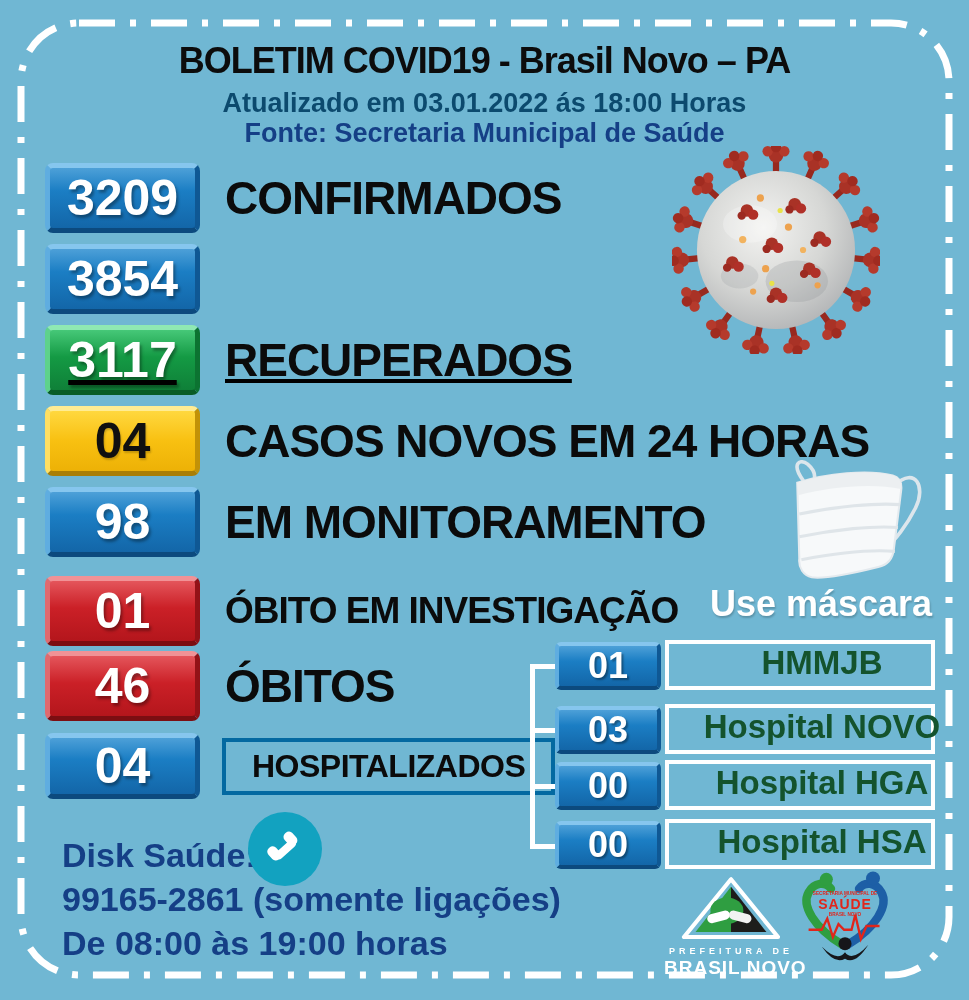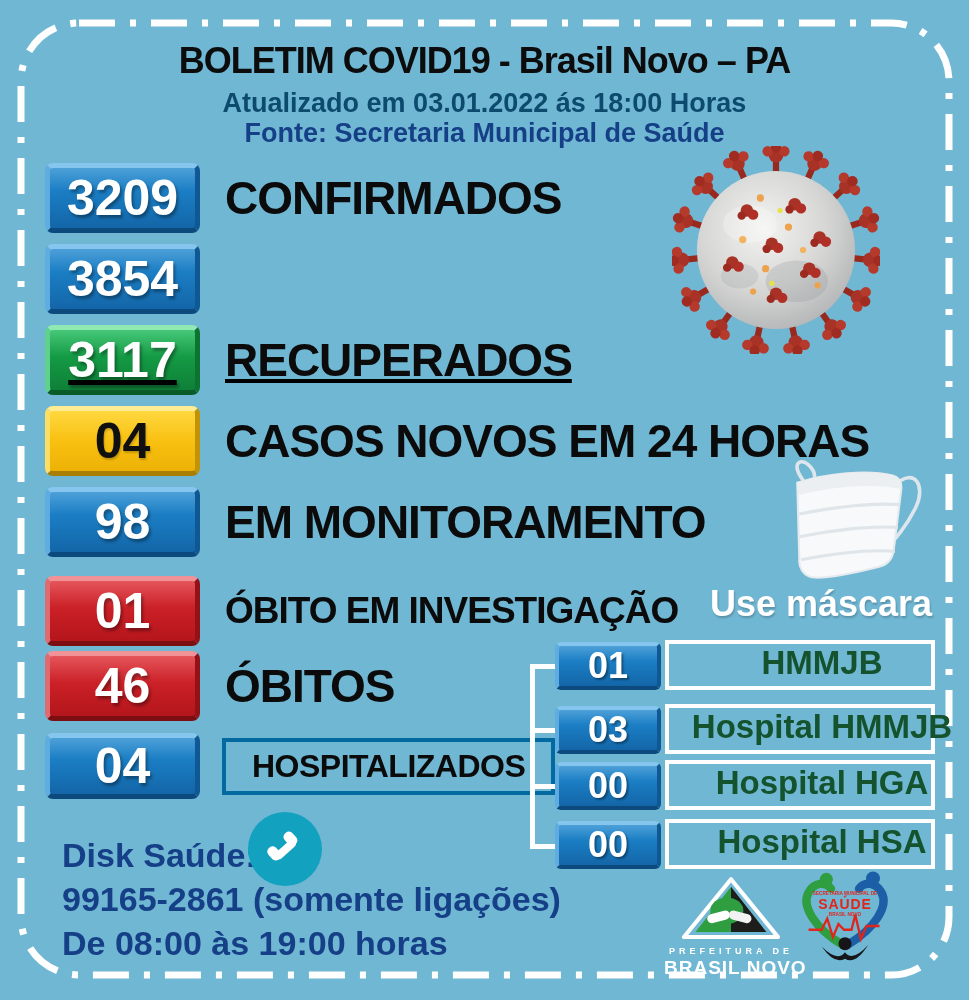--- a/index.html
+++ b/index.html
@@ -240,21 +240,21 @@
   <div class="h-badge" style="top:642px;">
       <span>01</span>
     </div>
   <div class="h-name" style="top:640px;">
       <span>HMMJB</span>
     </div>
   <div class="h-badge" style="top:706px;">
       <span>03</span>
     </div>
   <div class="h-name" style="top:704px;">
-      <span>Hospital HMMJB</span>
+      <span>Hospital NOVO</span>
     </div>
   <div class="h-badge" style="top:762px;">
       <span>00</span>
     </div>
   <div class="h-name" style="top:760px;">
       <span>Hospital HGA</span>
     </div>
   <div class="h-badge" style="top:821px;">
       <span>00</span>
     </div>

